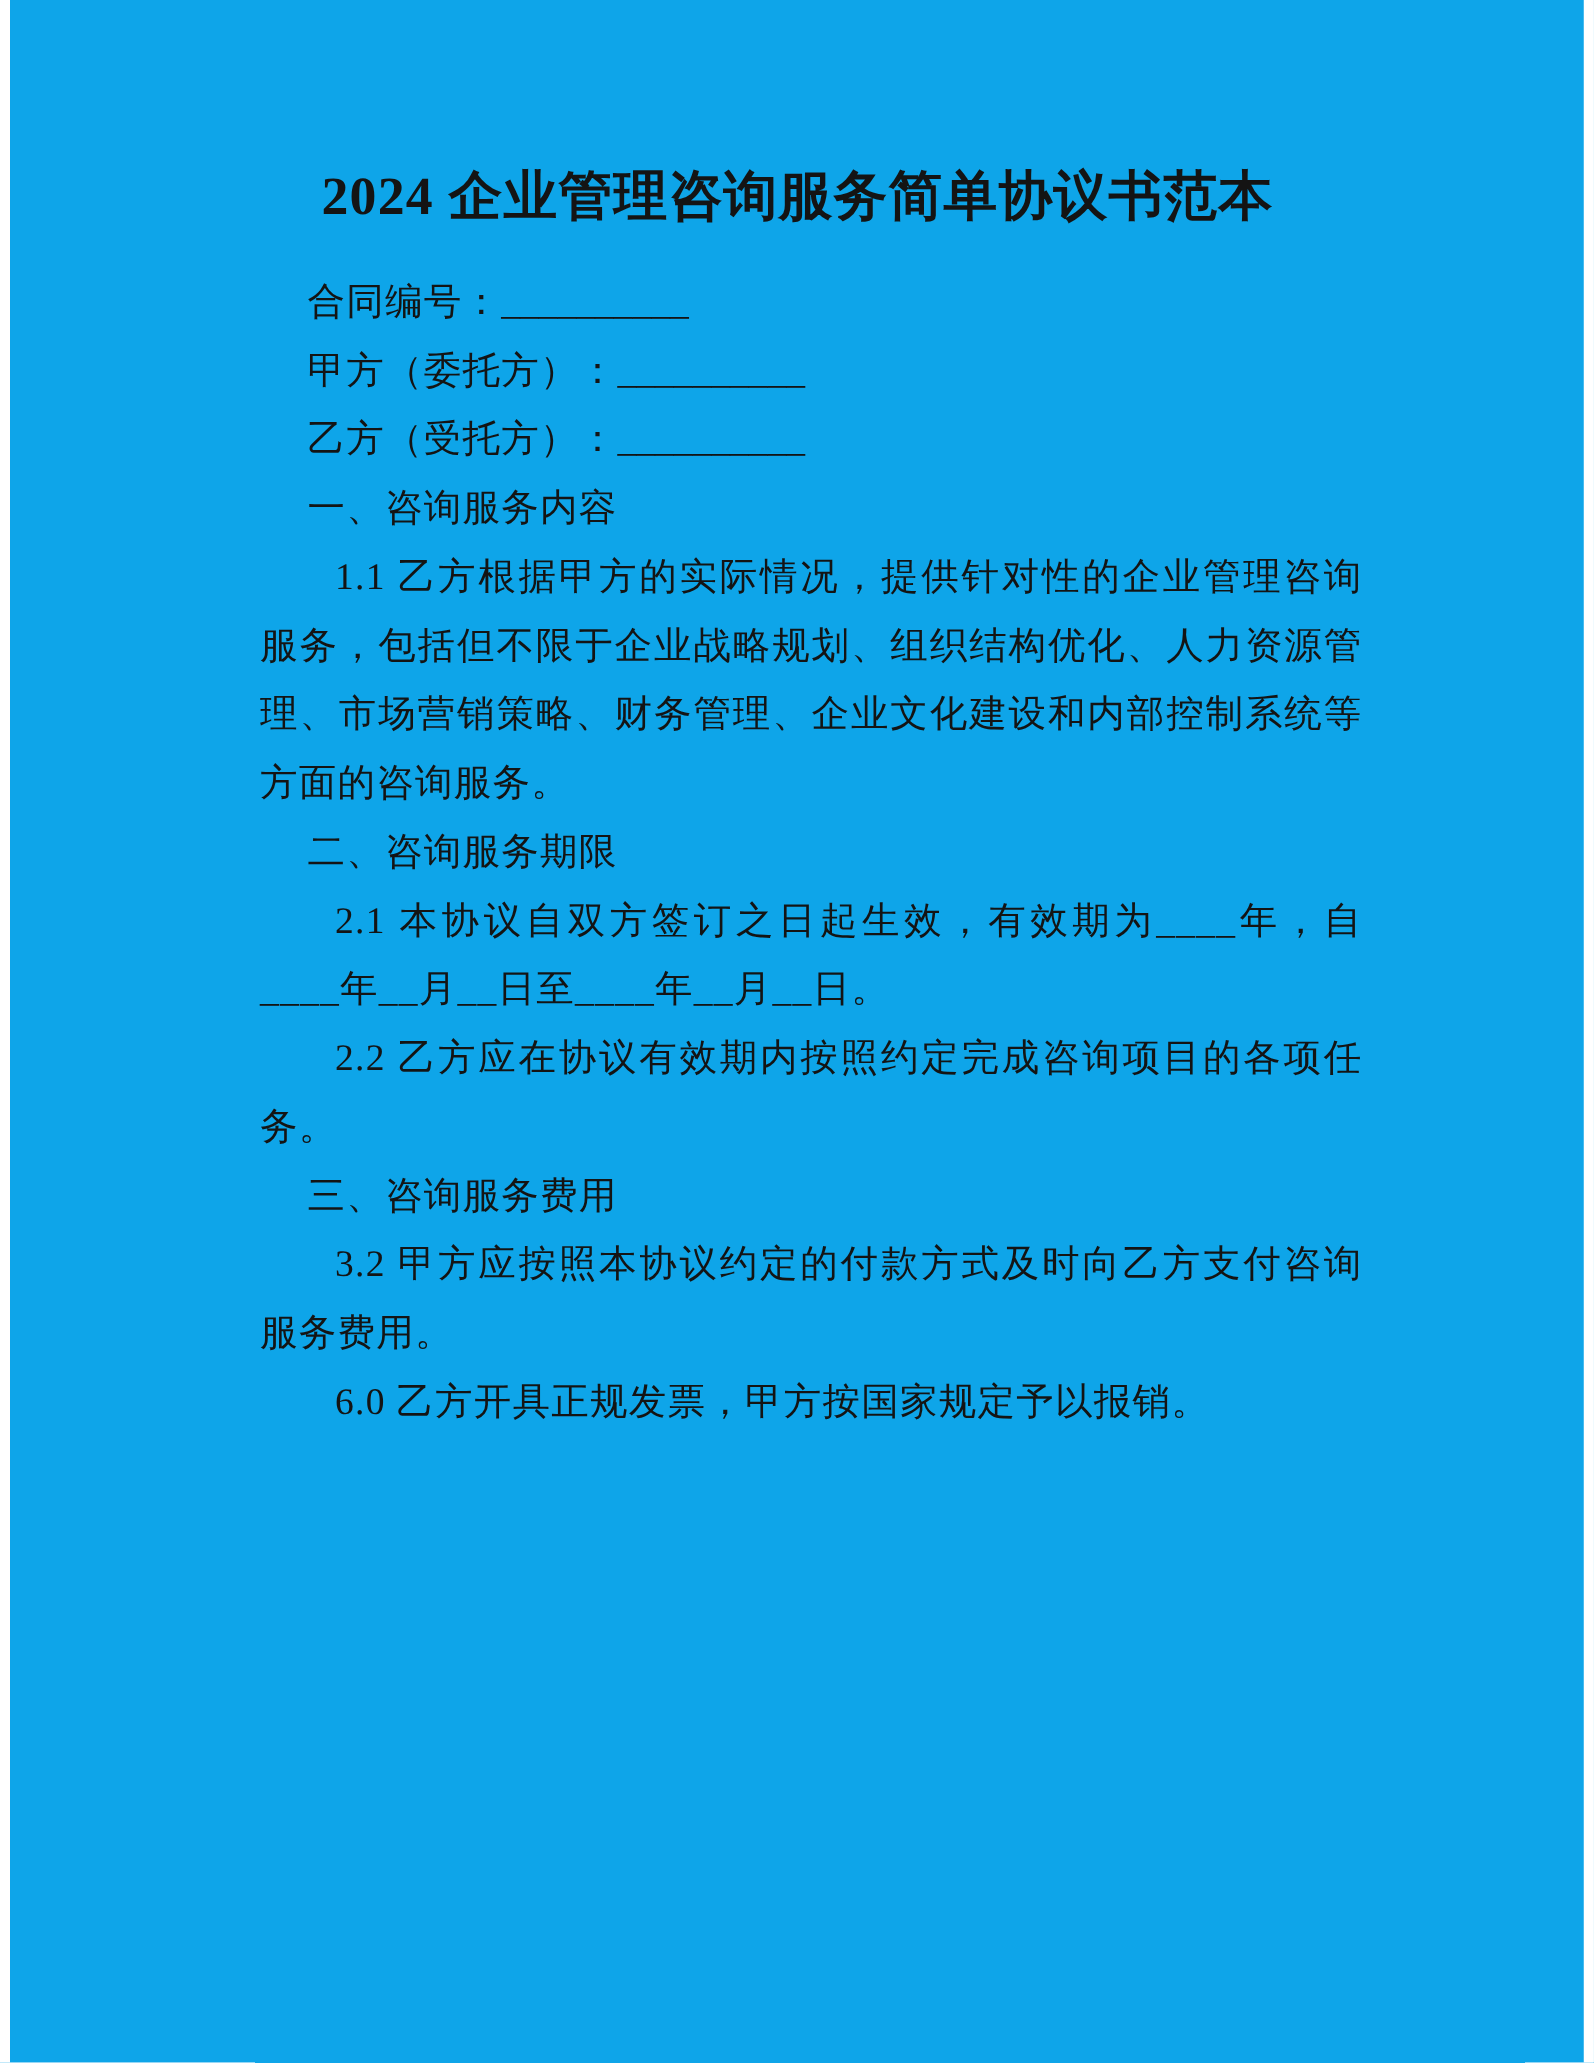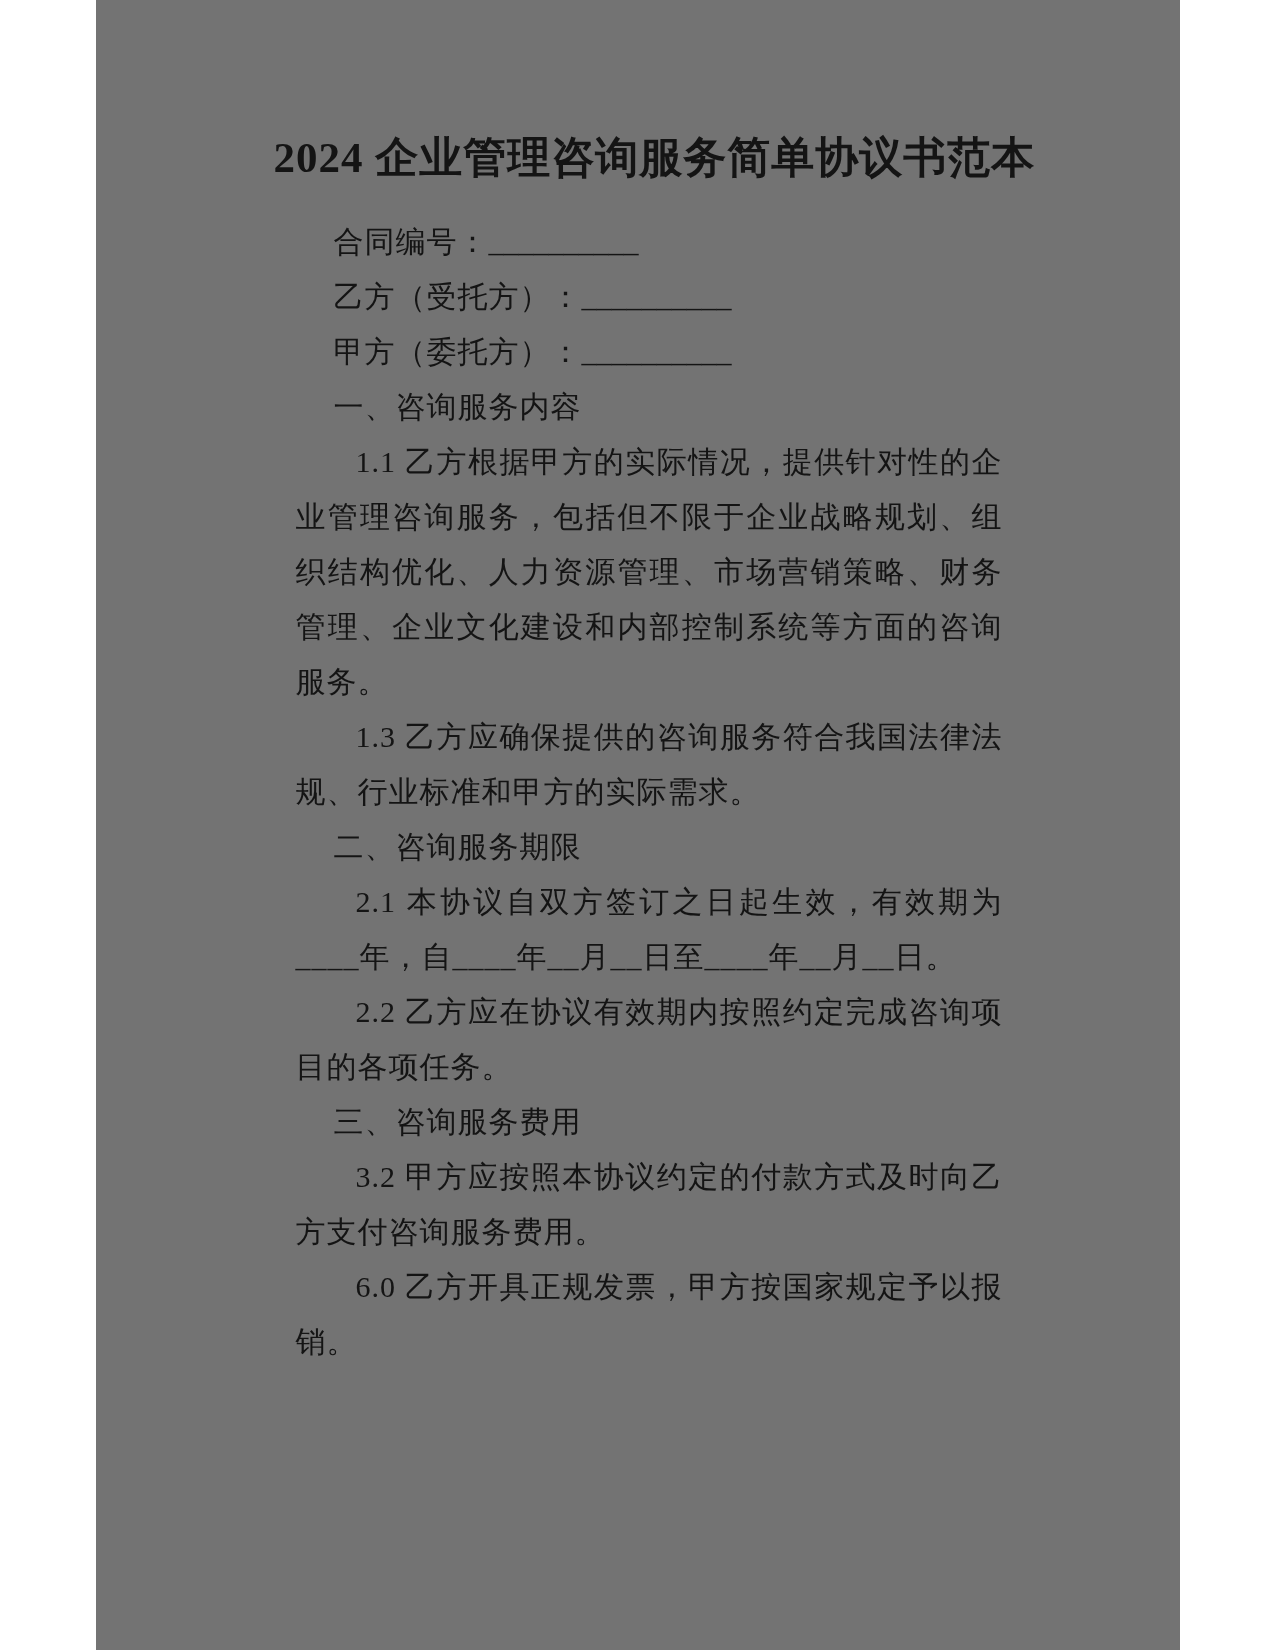--- a/index.html
+++ b/index.html
@@ -1,23 +1,23 @@
 <!DOCTYPE html>
 <html><head>
 <meta charset="utf-8">
 <style>
   * { margin: 0; padding: 0; box-sizing: border-box; }
   html, body { background: #ffffff; }
 
   .page {
     position: relative;
-    width: 1084px;
+    width: 1259px;
     height: 1650px;
     margin: 0 auto;
-    background: #737373;
+    background: #0ea5e9;
     color: #141414;
     padding: 126px 177px 0 178px;
     overflow: hidden;
     font-family: "Liberation Serif", "DejaVu Serif", serif;
   }
 
   .doc-title {
     font-size: 43px;
     font-weight: bold;
     line-height: 64px;
@@ -57,28 +57,27 @@
 </style>
 </head>
 <body>
 
 <div class="page">
 
   <h1 class="doc-title">2024 企业管理咨询服务简单协议书范本</h1>
 
   <p class="intro-line"><span>合同编号：</span><span class="blank">__________</span></p>
 
+  <p class="intro-line"><span>甲方（委托方）：</span><span class="blank">__________</span></p>
+
   <p class="intro-line"><span>乙方（受托方）：</span><span class="blank">__________</span></p>
-
-  <p class="intro-line"><span>甲方（委托方）：</span><span class="blank">__________</span></p>
 
   <section>
     <p class="heading">一、咨询服务内容</p>
     <p class="para">1.1 乙方根据甲方的实际情况，提供针对性的企业管理咨询服务，包括但不限于企业战略规划、组织结构优化、人力资源管理、市场营销策略、财务管理、企业文化建设和内部控制系统等方面的咨询服务。</p>
-    <p class="para">1.3 乙方应确保提供的咨询服务符合我国法律法规、行业标准和甲方的实际需求。</p>
   </section>
 
   <section>
     <p class="heading">二、咨询服务期限</p>
     <p class="para">2.1 本协议自双方签订之日起生效，有效期为____年，自____年__月__日至____年__月__日。</p>
     <p class="para">2.2 乙方应在协议有效期内按照约定完成咨询项目的各项任务。</p>
   </section>
 
   <section>
     <p class="heading">三、咨询服务费用</p>

